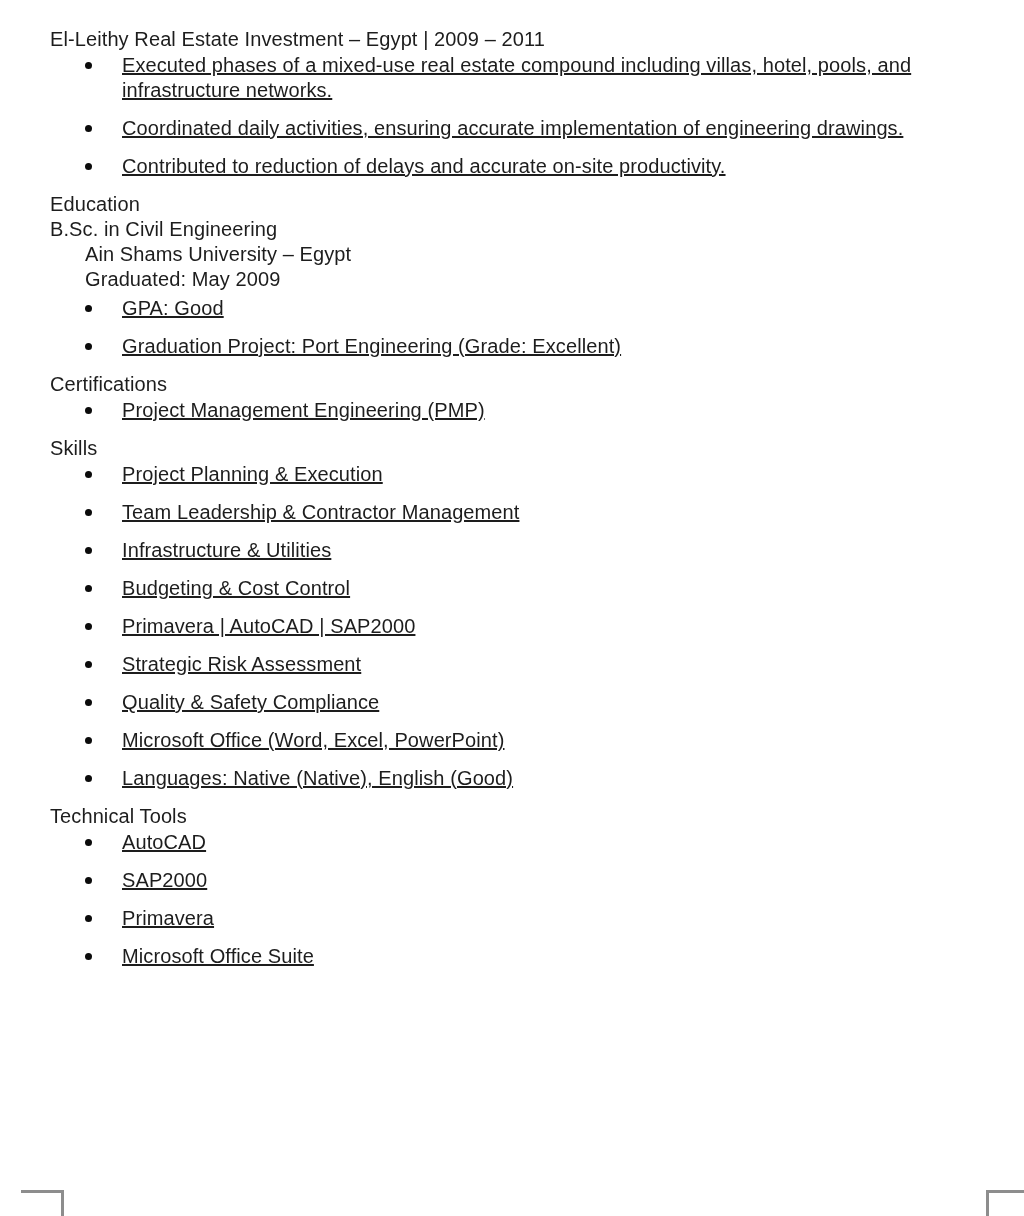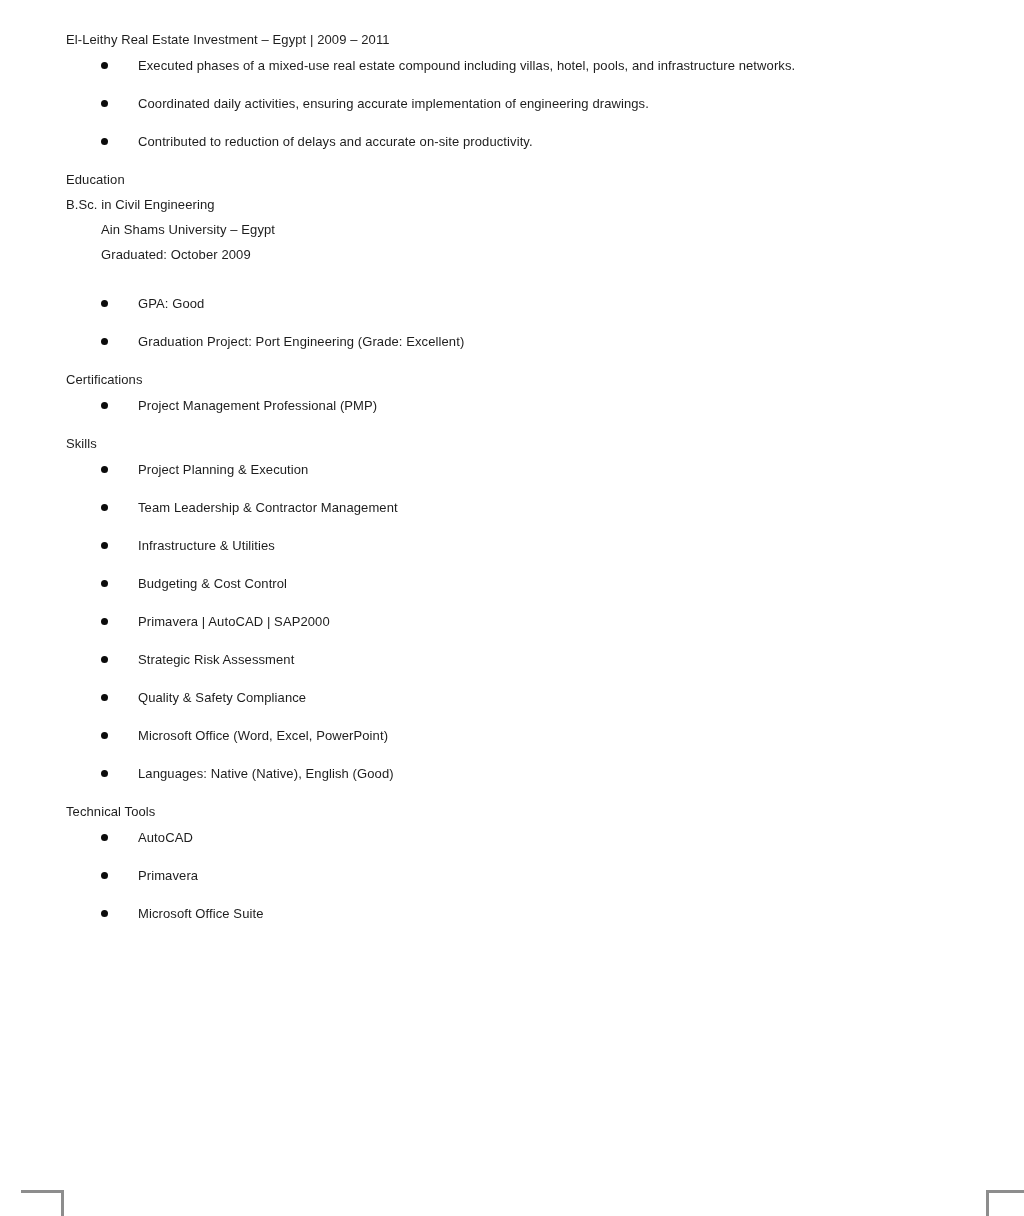--- a/index.html
+++ b/index.html
@@ -15,41 +15,42 @@
     font-family: "Liberation Sans", sans-serif;
     color: #1d1d1d;
   }
   .page {
     position: absolute;
     inset: 0;
     background: #ffffff;
   }
   .doc-content {
     position: absolute;
-    left: 66px;
+    left: 50px;
     top: 27px;
     width: 896px;
-    font-size: 13px;
+    font-size: 20px;
     line-height: 25px;
     letter-spacing: 0.1px;
   }
   .doc-line {
     margin: 0;
     white-space: normal;
   }
   .doc-line.indented {
     padding-left: 35px;
   }
   .bullet-list {
     list-style: none;
     margin: 1px 0 0 0;
     padding: 0;
+    text-decoration: underline;
   }
   .bullet-list.gap-before {
-    margin-top: 24px;
+    margin-top: 4px;
   }
   .bullet-item {
     position: relative;
     padding-left: 72px;
     margin: 0 0 13px 0;
   }
   .bullet-dot {
     position: absolute;
     left: 35px;
     top: 9px;
@@ -86,43 +87,44 @@
   <div class="doc-content" id="doc-content">
       <div class="doc-line section-heading">El-Leithy Real Estate Investment – Egypt | 2009 – 2011</div>
       <ul class="bullet-list">
         <li class="bullet-item"><span class="bullet-dot"></span><span class="bullet-text">Executed phases of a mixed-use real estate compound including villas, hotel, pools, and infrastructure networks.</span></li>
         <li class="bullet-item"><span class="bullet-dot"></span><span class="bullet-text">Coordinated daily activities, ensuring accurate implementation of engineering drawings.</span></li>
         <li class="bullet-item"><span class="bullet-dot"></span><span class="bullet-text">Contributed to reduction of delays and accurate on-site productivity.</span></li>
       </ul>
       <div class="doc-line section-heading">Education</div>
       <div class="doc-line">B.Sc. in Civil Engineering</div>
       <div class="doc-line indented">Ain Shams University – Egypt</div>
-      <div class="doc-line indented">Graduated: October 2009</div>
+      <div class="doc-line indented">Graduated: May 2009</div>
       <ul class="bullet-list gap-before">
         <li class="bullet-item"><span class="bullet-dot"></span><span class="bullet-text">GPA: Good</span></li>
         <li class="bullet-item"><span class="bullet-dot"></span><span class="bullet-text">Graduation Project: Port Engineering (Grade: Excellent)</span></li>
       </ul>
       <div class="doc-line section-heading">Certifications</div>
       <ul class="bullet-list">
-        <li class="bullet-item"><span class="bullet-dot"></span><span class="bullet-text">Project Management Professional (PMP)</span></li>
+        <li class="bullet-item"><span class="bullet-dot"></span><span class="bullet-text">Project Management Engineering (PMP)</span></li>
       </ul>
       <div class="doc-line section-heading">Skills</div>
       <ul class="bullet-list">
         <li class="bullet-item"><span class="bullet-dot"></span><span class="bullet-text">Project Planning &amp; Execution</span></li>
         <li class="bullet-item"><span class="bullet-dot"></span><span class="bullet-text">Team Leadership &amp; Contractor Management</span></li>
         <li class="bullet-item"><span class="bullet-dot"></span><span class="bullet-text">Infrastructure &amp; Utilities</span></li>
         <li class="bullet-item"><span class="bullet-dot"></span><span class="bullet-text">Budgeting &amp; Cost Control</span></li>
         <li class="bullet-item"><span class="bullet-dot"></span><span class="bullet-text">Primavera | AutoCAD | SAP2000</span></li>
         <li class="bullet-item"><span class="bullet-dot"></span><span class="bullet-text">Strategic Risk Assessment</span></li>
         <li class="bullet-item"><span class="bullet-dot"></span><span class="bullet-text">Quality &amp; Safety Compliance</span></li>
         <li class="bullet-item"><span class="bullet-dot"></span><span class="bullet-text">Microsoft Office (Word, Excel, PowerPoint)</span></li>
         <li class="bullet-item"><span class="bullet-dot"></span><span class="bullet-text">Languages: Native (Native), English (Good)</span></li>
       </ul>
       <div class="doc-line section-heading">Technical Tools</div>
       <ul class="bullet-list">
         <li class="bullet-item"><span class="bullet-dot"></span><span class="bullet-text">AutoCAD</span></li>
+        <li class="bullet-item"><span class="bullet-dot"></span><span class="bullet-text">SAP2000</span></li>
         <li class="bullet-item"><span class="bullet-dot"></span><span class="bullet-text">Primavera</span></li>
         <li class="bullet-item"><span class="bullet-dot"></span><span class="bullet-text">Microsoft Office Suite</span></li>
       </ul>
     </div>
   <div class="corner-mark bottom-left"></div>
   <div class="corner-mark bottom-right"></div>
 </div>
 
 </body></html>

